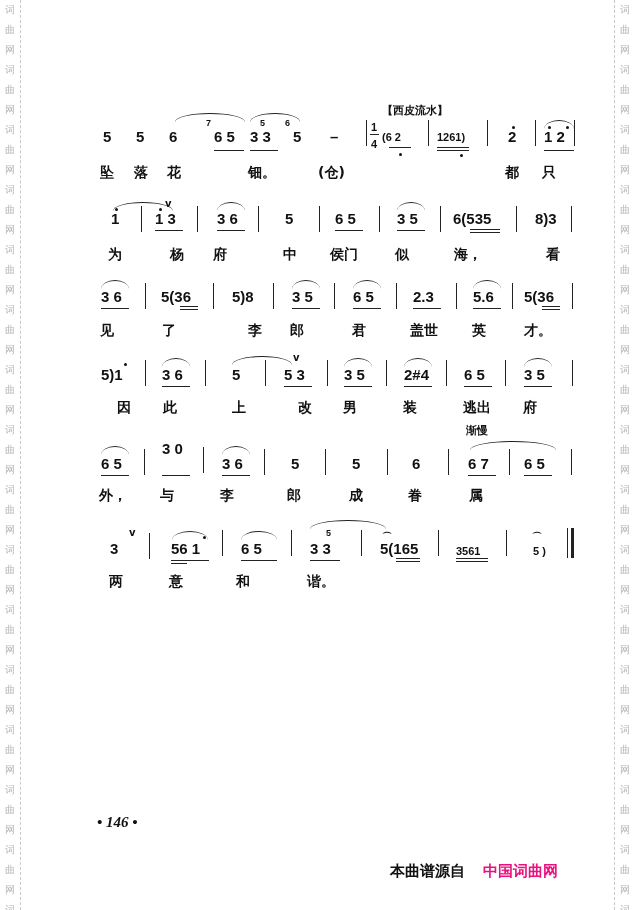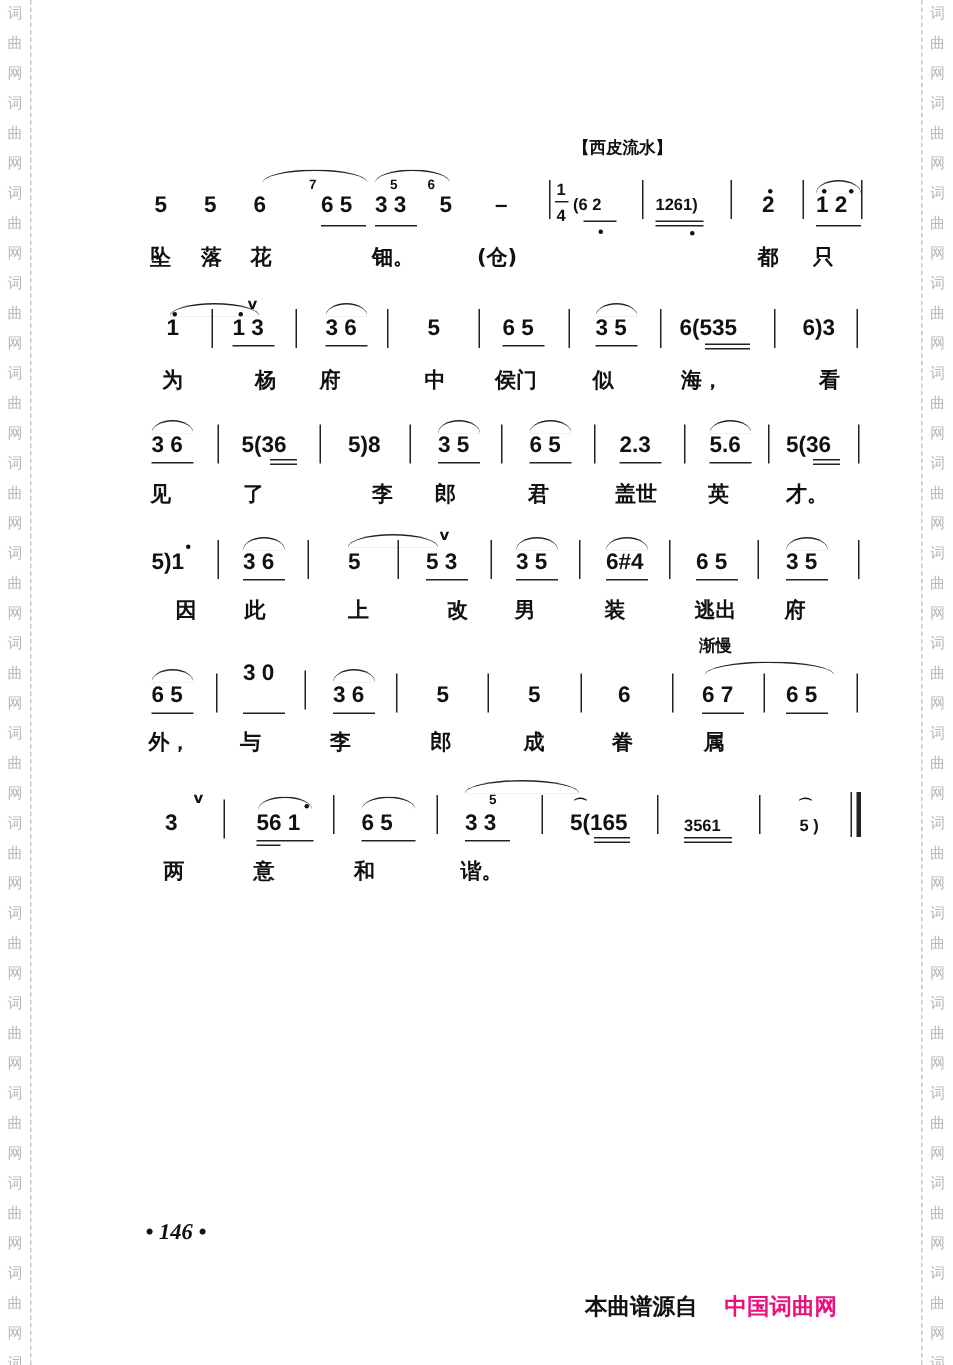--- a/index.html
+++ b/index.html
@@ -198,21 +198,21 @@
     </div>
     <div class="wm-group" style="top: 900px;">
       <span>词</span>
     </div>
   </div>
 <div class="wm-line right"></div>
 
 <div class="score">
 
   <div class="row" style="top:0">
-    <div class="section-label" style="left:382px;top:91px">【西皮流水】</div>
+    <div class="section-label" style="left:382px;top:103px">【西皮流水】</div>
     <div class="arc" style="left:175px;top:113px;width:70px"></div>
     <div class="arc" style="left:250px;top:113px;width:50px"></div>
     <div class="n" style="left:103px;top:128px">5</div>
     <div class="n" style="left:136px;top:128px">5</div>
     <div class="n" style="left:169px;top:128px">6</div>
     <div class="grace" style="left:206px;top:118px">7</div>
     <div class="n" style="left:214px;top:128px">6 5</div>
     <div class="ul" style="left:214px;top:150px;width:30px"></div>
     <div class="grace" style="left:260px;top:118px">5</div>
     <div class="n" style="left:250px;top:128px">3 3</div>
@@ -271,21 +271,21 @@
     <div class="ul" style="left:335px;top:230px;width:28px"></div>
     <div class="bar thin" style="left:379px;top:206px"></div>
     <div class="arc" style="left:397px;top:202px;width:28px"></div>
     <div class="n" style="left:397px;top:210px">3 5</div>
     <div class="ul" style="left:397px;top:230px;width:28px"></div>
     <div class="bar thin" style="left:440px;top:206px"></div>
     <div class="n" style="left:453px;top:210px">6(535</div>
     <div class="ul" style="left:470px;top:229px;width:30px"></div>
     <div class="ul" style="left:470px;top:232px;width:30px"></div>
     <div class="bar thin" style="left:516px;top:206px"></div>
-    <div class="n" style="left:535px;top:210px">6)3</div>
+    <div class="n" style="left:535px;top:210px">8)3</div>
     <div class="bar thin" style="left:571px;top:206px"></div>
     <div class="lyr" style="left:108px;top:245px">为</div>
     <div class="lyr" style="left:170px;top:245px">杨</div>
     <div class="lyr" style="left:213px;top:245px">府</div>
     <div class="lyr" style="left:283px;top:245px">中</div>
     <div class="lyr" style="left:330px;top:245px">侯门</div>
     <div class="lyr" style="left:395px;top:245px">似</div>
     <div class="lyr" style="left:454px;top:245px">海，</div>
     <div class="lyr" style="left:546px;top:245px">看</div>
   </div>
@@ -343,21 +343,21 @@
     <div class="bar thin" style="left:265px;top:360px"></div>
     <div class="mark" style="left:293px;top:352px">v</div>
     <div class="n" style="left:284px;top:366px">5 3</div>
     <div class="ul" style="left:284px;top:386px;width:28px"></div>
     <div class="bar thin" style="left:327px;top:360px"></div>
     <div class="arc" style="left:344px;top:358px;width:28px"></div>
     <div class="n" style="left:344px;top:366px">3 5</div>
     <div class="ul" style="left:344px;top:386px;width:28px"></div>
     <div class="bar thin" style="left:386px;top:360px"></div>
     <div class="arc" style="left:404px;top:358px;width:28px"></div>
-    <div class="n" style="left:404px;top:366px">6#4</div>
+    <div class="n" style="left:404px;top:366px">2#4</div>
     <div class="ul" style="left:404px;top:386px;width:28px"></div>
     <div class="bar thin" style="left:446px;top:360px"></div>
     <div class="n" style="left:464px;top:366px">6 5</div>
     <div class="ul" style="left:464px;top:386px;width:28px"></div>
     <div class="bar thin" style="left:505px;top:360px"></div>
     <div class="arc" style="left:524px;top:358px;width:28px"></div>
     <div class="n" style="left:524px;top:366px">3 5</div>
     <div class="ul" style="left:524px;top:386px;width:28px"></div>
     <div class="bar thin" style="left:572px;top:360px"></div>
     <div class="lyr" style="left:117px;top:398px">因</div>

